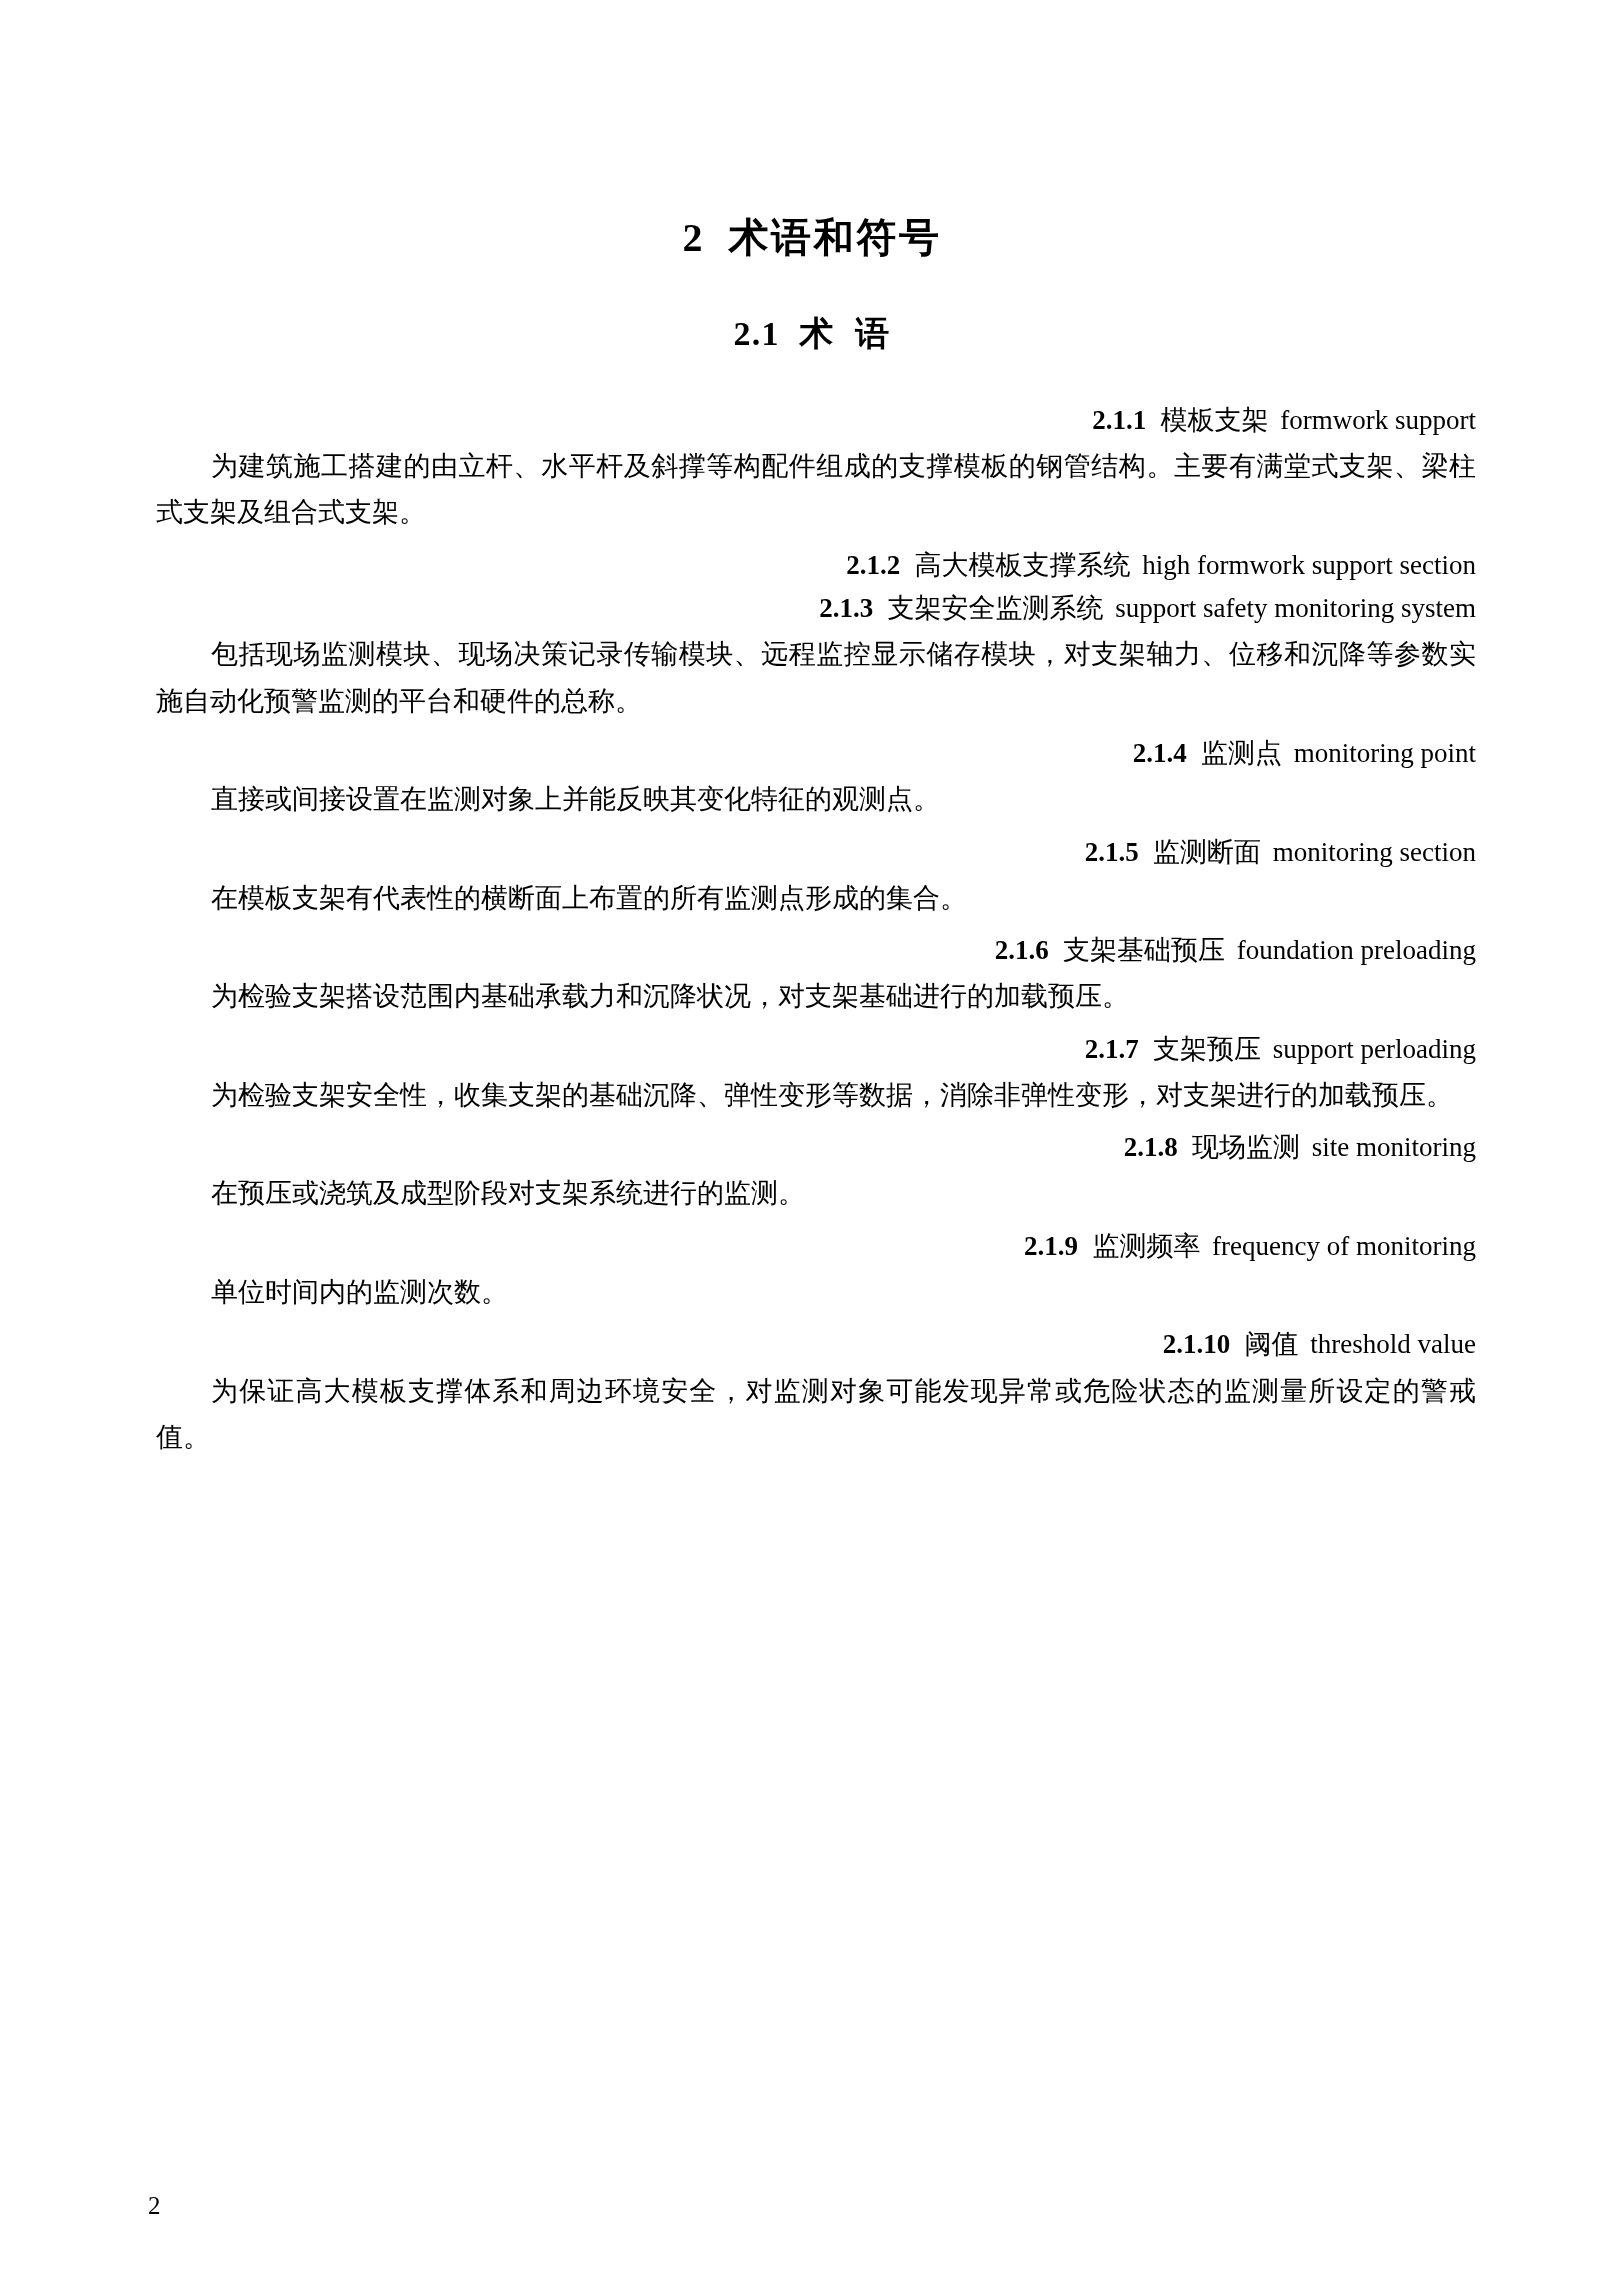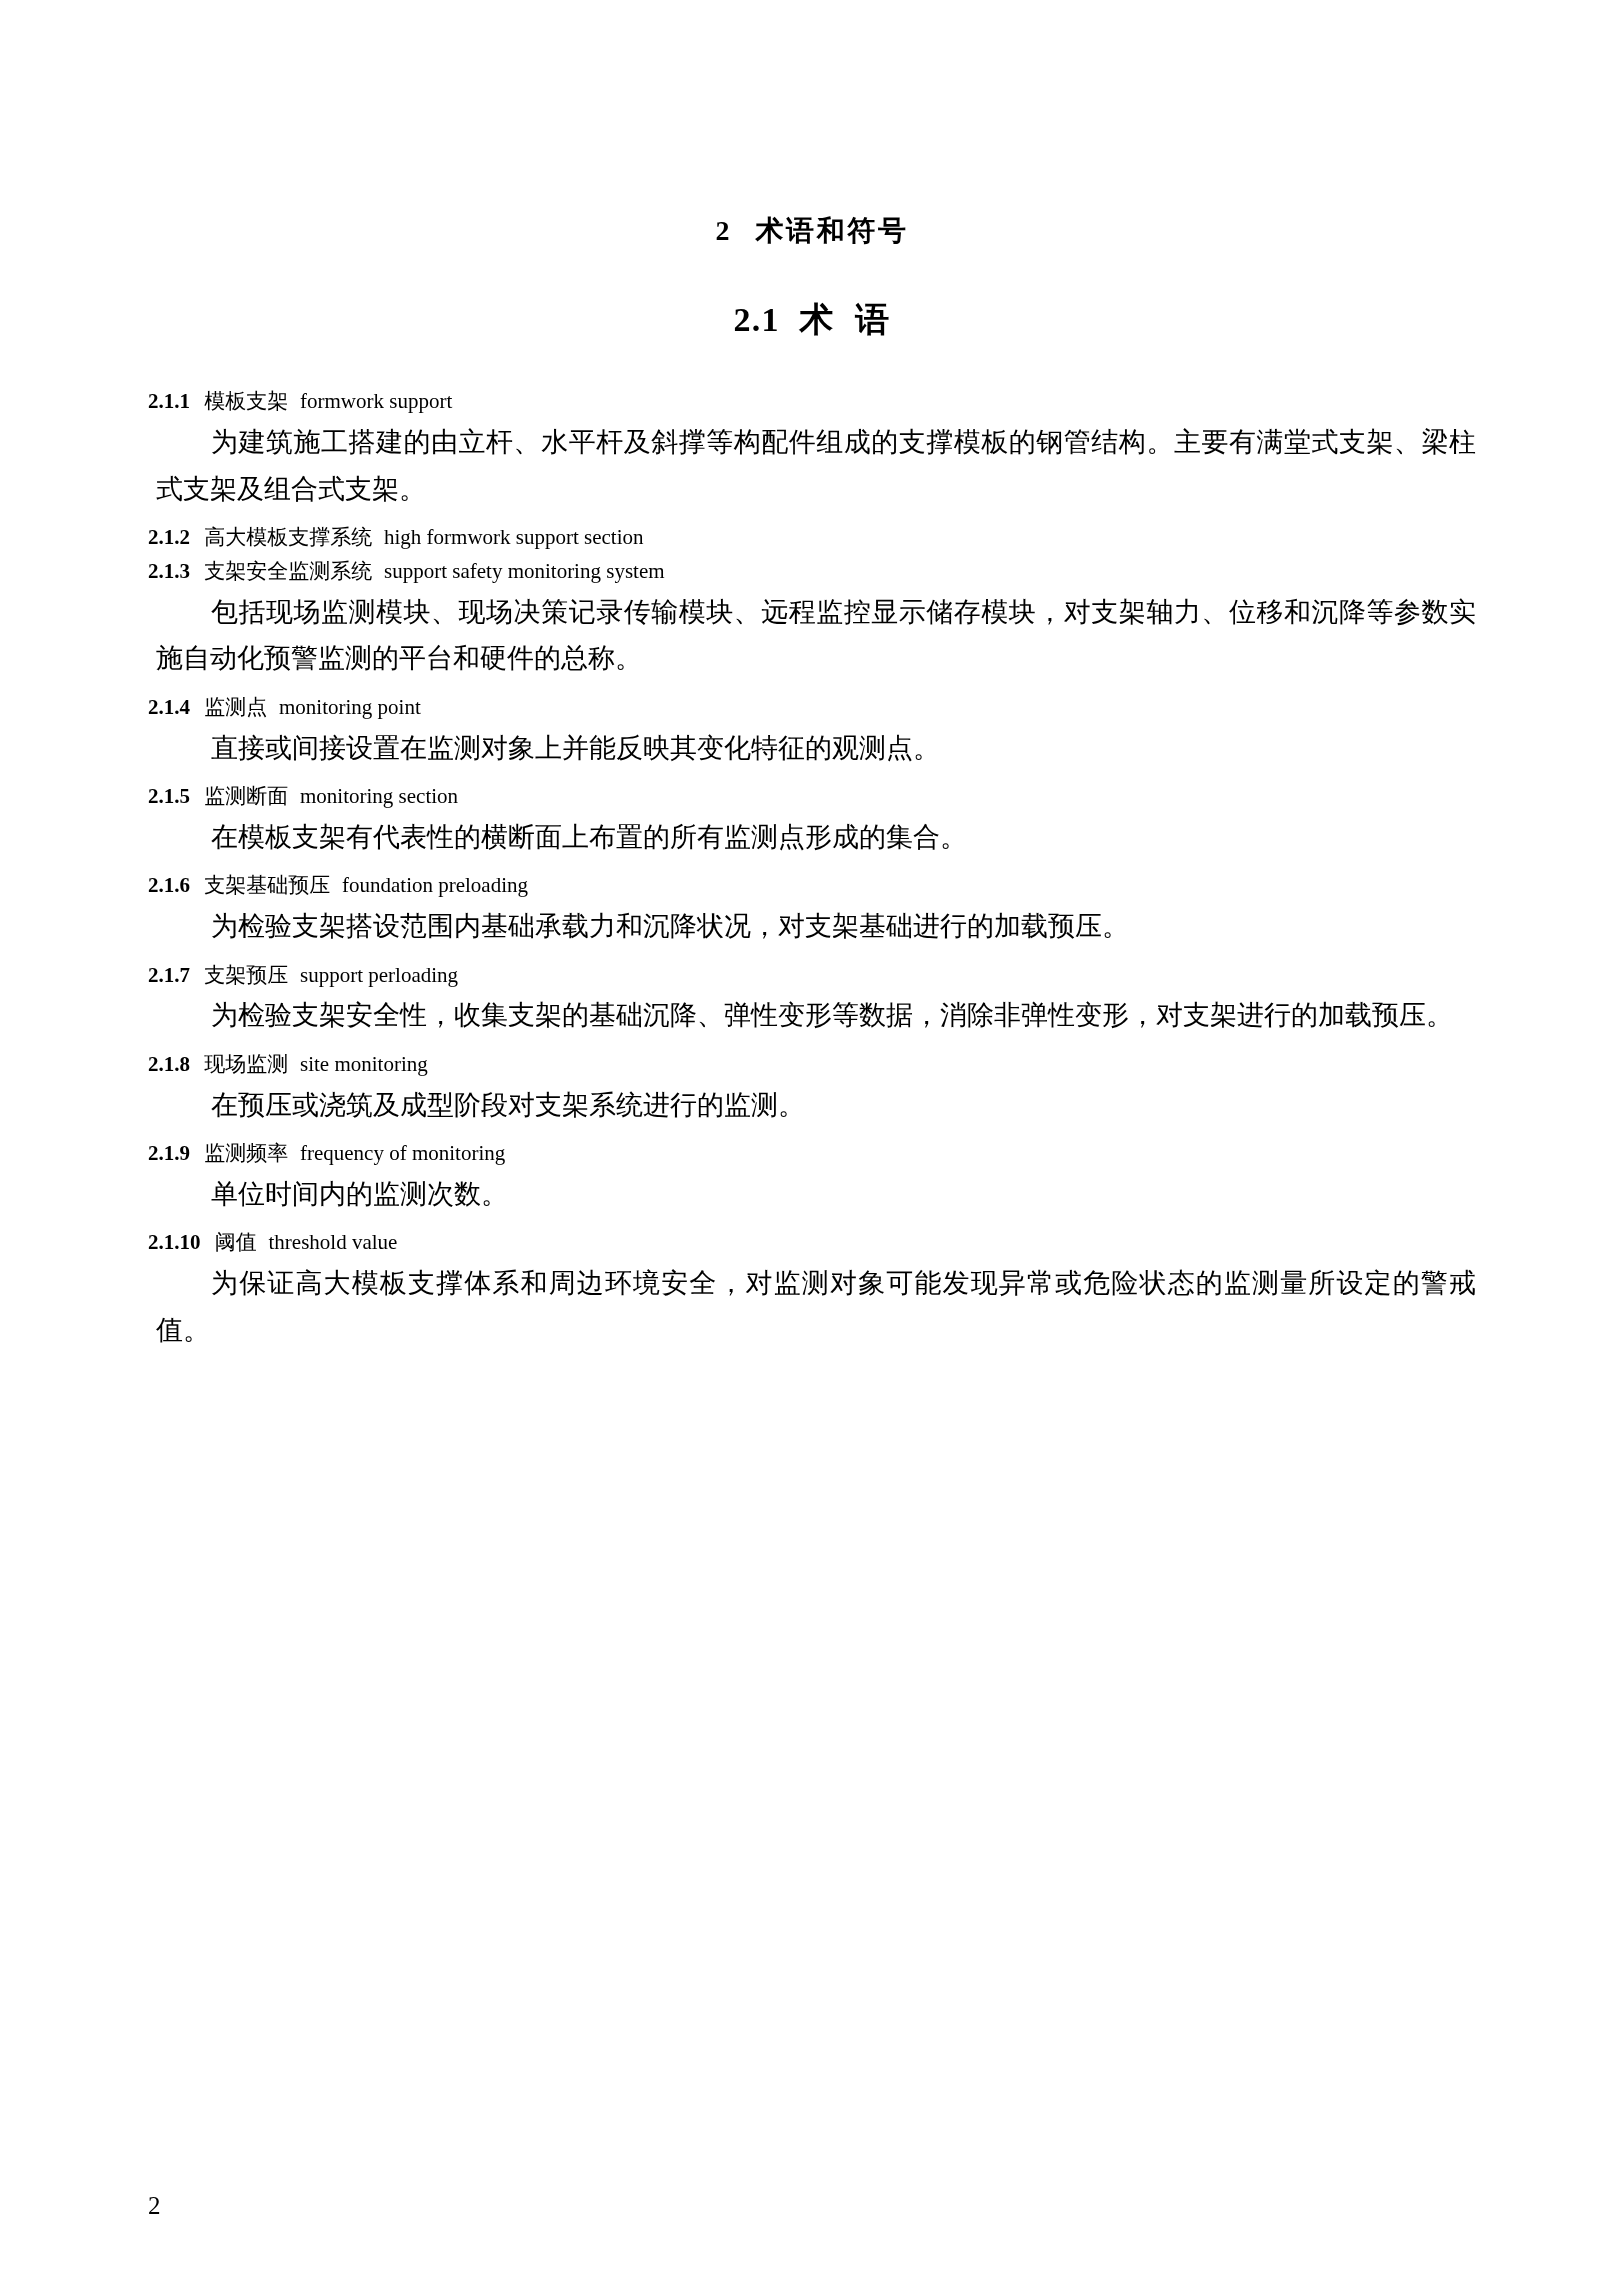--- a/index.html
+++ b/index.html
@@ -18,21 +18,21 @@
   .page {
     position: absolute;
     top: 0; left: 0;
     width: 1624px;
     height: 2295px;
     box-sizing: border-box;
     padding: 214px 148px 0 148px;
   }
   .chapter-title {
     text-align: center;
-    font-size: 28px;
+    font-size: 40px;
     font-weight: bold;
     letter-spacing: 2.6px;
     margin: 0 0 52px 0;
     line-height: 1.2;
   }
   .chapter-title .num {
     margin-right: 23.4px;
   }
   .section-title {
     text-align: center;
@@ -42,24 +42,25 @@
     margin: 12px 0 45px 0;
     line-height: 1.2;
   }
   .section-title .num {
     margin-right: 19.5px;
   }
   .section-title .sp {
     letter-spacing: 22px;
   }
   .term-head {
-    font-size: 21px;
+    font-size: 27px;
     line-height: 1.55;
     margin: 0 0 1.3px 0;
     white-space: nowrap;
+    text-align: right;
   }
   .term-head .tnum {
     font-weight: bold;
     margin-right: 14.3px;
   }
   .term-head .cn {
     margin-right: 11.7px;
   }
   .term-head .en {
     font-family: "Liberation Serif", serif;

